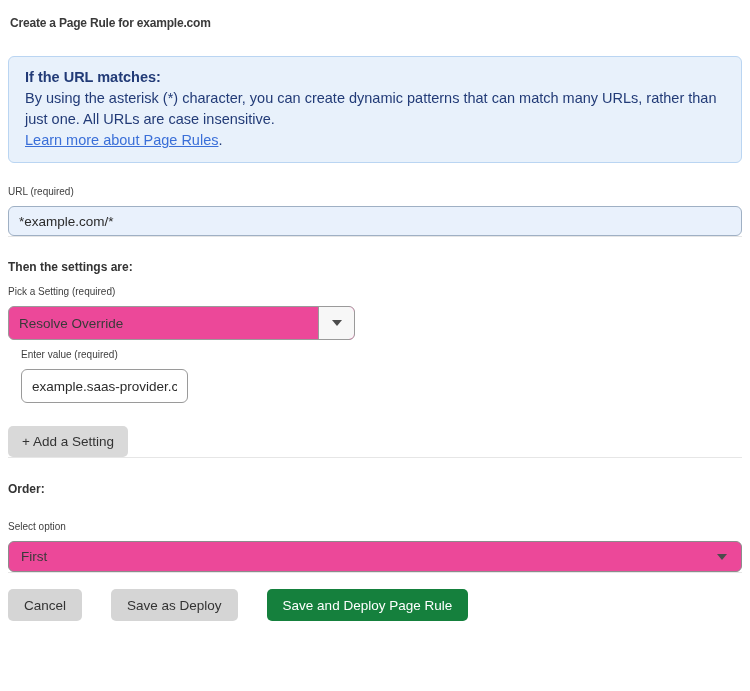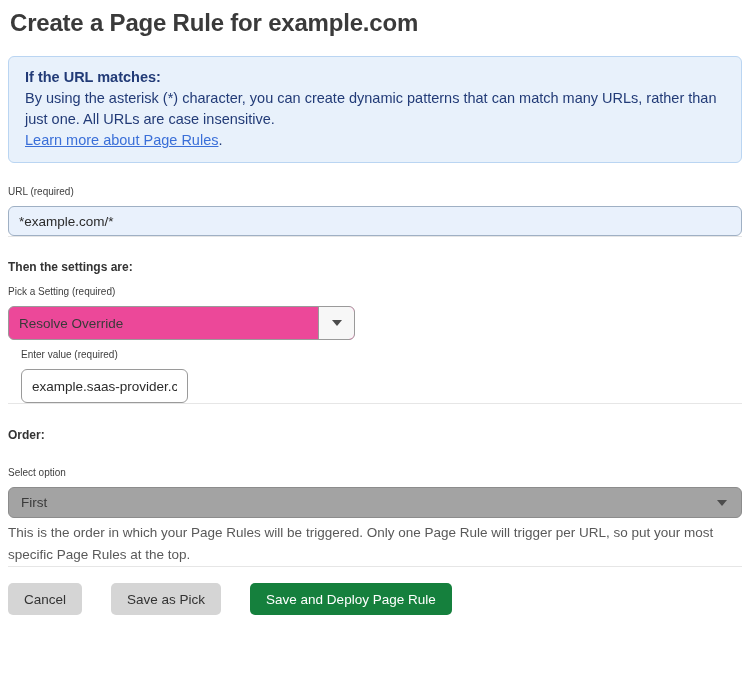--- a/index.html
+++ b/index.html
@@ -9,21 +9,21 @@
     height: 691px;
     background: #ffffff;
     font-family: "Liberation Sans", sans-serif;
     color: #363636;
     overflow: hidden;
   }
   .container { padding: 0 8px; }
 
   h1.page-title {
     margin: 10px 2px 0 2px;
-    font-size: 24px;
+    font-size: 12px;
     line-height: 26px;
     font-weight: 700;
     color: #3a3a3a;
     letter-spacing: -0.2px;
   }
 
   .info-box {
     margin-top: 20px;
     background: #e8f1fb;
     border: 1px solid #bad5f2;
@@ -151,21 +151,21 @@
     font-family: "Liberation Sans", sans-serif;
     font-size: 13.5px;
     color: #333333;
     cursor: pointer;
   }
 
   .order-select {
     position: relative;
     margin-top: 6px;
     height: 31px;
-    background: #a3a3a3;
+    background: #ec4899;
     border: 1px solid #8c8c8c;
     border-radius: 6px;
     display: flex;
     align-items: center;
     padding: 0 34px 0 12px;
     font-size: 13.5px;
     color: #3a3a3a;
     cursor: pointer;
   }
   .order-select .caret-down {
@@ -228,34 +228,34 @@
           <span class="caret-down"></span>
         </span>
       </div>
     </div>
     <div class="settings-col-2">
       <label class="field-label">Enter value (required)</label>
       <input class="value-input" type="text" value="example.saas-provider.com" style="">
     </div>
   </div>
 
+  <button class="add-setting-btn">+ Add a Setting</button>
 
   <hr class="divider divider-2">
 
   <h2 class="section-heading order-heading">Order:</h2>
 
   <label class="field-label">Select option</label>
   <div class="order-select">
     <span>First</span>
     <span class="caret-down"></span>
   </div>
 
-  <p class="help-text">This is the order in which your Page Rules will be triggered. Only one Page Rule will trigger per URL, so put your most specific Page Rules at the top.</p>
 
   <hr class="divider divider-3">
 
   <div class="footer-buttons">
     <button class="btn btn-secondary">Cancel</button>
-    <button class="btn btn-secondary">Save as Pick</button>
+    <button class="btn btn-secondary">Save as Deploy</button>
     <button class="btn btn-primary">Save and Deploy Page Rule</button>
   </div>
 
 </div>
 
 </body></html>

